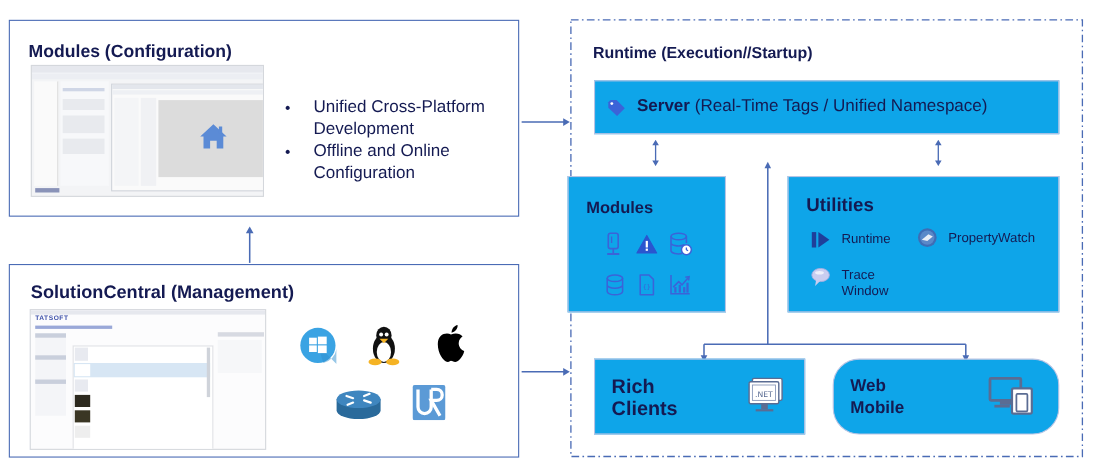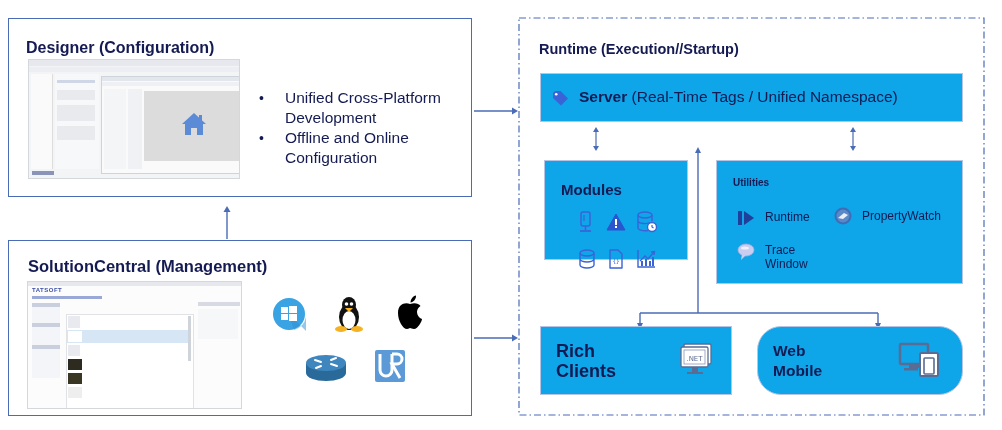--- a/index.html
+++ b/index.html
@@ -15,21 +15,21 @@
   .mini-shot { position: absolute; background: #f3f4f6; border: 1px solid #d4d7dc; overflow: hidden; }
   .util-item { position: absolute; font-size: 12px; line-height: 14px; color: #141a52; display: flex; align-items: flex-start; gap: 10px; }
   .util-item .ic { width: 18px; height: 18px; flex: 0 0 18px; }
   .icon-wrap { position: absolute; }
   svg { display: block; }
 </style>
 </head>
 <body>
 
 <div class="abs box-main" style="left:8px; top:18px; width:464px; height:179px;">
-  <div class="title" style="left:17px; top:20px; font-size:16px;">Designer (Configuration)</div>
+  <div class="title" style="left:17px; top:20px; font-size:16px;">Modules (Configuration)</div>
 
   <div class="mini-shot" style="left:19px; top:40px; width:212px; height:120px;">
     <div style="position:absolute;left:0;top:0;right:0;height:6px;background:#e6e8ee;"></div>
     <div style="position:absolute;left:0;top:7px;right:0;height:5px;background:#eceef3;"></div>
     <div style="position:absolute;left:2px;top:14px;width:22px;height:95px;background:#fafafa;border-right:1px solid #ddd;"></div>
     <div style="position:absolute;left:26px;top:14px;width:44px;height:95px;background:#f7f8fa;"></div>
     <div style="position:absolute;left:28px;top:20px;width:38px;height:3px;background:#cfd6e6;"></div>
     <div style="position:absolute;left:28px;top:30px;width:38px;height:10px;background:#e8eaee;"></div>
     <div style="position:absolute;left:28px;top:45px;width:38px;height:16px;background:#e8eaee;"></div>
     <div style="position:absolute;left:28px;top:66px;width:38px;height:14px;background:#e8eaee;"></div>
@@ -167,21 +167,21 @@
 <svg class="abs" style="left:630px; top:145px;" width="260" height="185">
   <line x1="68" y1="6" x2="68" y2="168" stroke="#4a6bb5" stroke-width="1.4"></line>
   <path d="M65 8 L68 2 L71 8 Z" fill="#4a6bb5"></path>
   <line x1="10" y1="168" x2="248" y2="168" stroke="#4a6bb5" stroke-width="1.4"></line>
   <line x1="10" y1="168" x2="10" y2="180" stroke="#4a6bb5" stroke-width="1.4"></line>
   <line x1="248" y1="168" x2="248" y2="180" stroke="#4a6bb5" stroke-width="1.4"></line>
   <path d="M7 178 L10 184 L13 178 Z" fill="#4a6bb5"></path>
   <path d="M245 178 L248 184 L251 178 Z" fill="#4a6bb5"></path>
 </svg>
 
-<div class="abs box-light" style="left:544px; top:160px; width:144px; height:100px;">
+<div class="abs box-light" style="left:516px; top:160px; width:144px; height:124px;">
   <div class="title" style="left:16px; top:20px; font-size:15px;">Modules</div>
 
   <div class="icon-wrap" style="left:32px; top:50px;">
     <svg width="18" height="22" viewBox="0 0 18 22">
         <rect x="4" y="1" width="9" height="14" rx="2" fill="none" stroke="#3b63d8" stroke-width="1.5"></rect>
         <line x1="7" y1="4" x2="7" y2="10" stroke="#3b63d8" stroke-width="1.2"></line>
         <line x1="8.5" y1="15" x2="8.5" y2="19" stroke="#3b63d8" stroke-width="1.5"></line>
         <line x1="3" y1="20" x2="14" y2="20" stroke="#3b63d8" stroke-width="1.8"></line>
       </svg>
   </div>
@@ -219,21 +219,21 @@
         <rect x="9" y="10" width="2" height="7" fill="#3b63d8"></rect>
         <rect x="13" y="12" width="2" height="5" fill="#3b63d8"></rect>
         <rect x="16" y="8" width="2" height="9" fill="#3b63d8"></rect>
         <path d="M4 12 L9 7 L12 10 L18 3" fill="none" stroke="#3b63d8" stroke-width="1.4"></path>
         <path d="M15 3 L18.5 2.5 L18 6" fill="none" stroke="#3b63d8" stroke-width="1.3"></path>
       </svg>
   </div>
 </div>
 
 <div class="abs box-light" style="left:716px; top:160px; width:247px; height:124px;">
-  <div class="title" style="left:16px; top:16px; font-size:10px;">Utilities</div>
+  <div class="title" style="left:16px; top:16px; font-size:17px;">Utilities</div>
 
   <div class="util-item" style="left:20px; top:48px;">
     <span class="ic">
       <svg width="18" height="18" viewBox="0 0 18 18">
           <rect x="1" y="2" width="4" height="14" fill="#1f3f9a"></rect>
           <path d="M7 2 L17 9 L7 16 Z" fill="#1f3f9a"></path>
         </svg>
     </span>
     <span style="padding-top:1px;">Runtime</span>
   </div>

